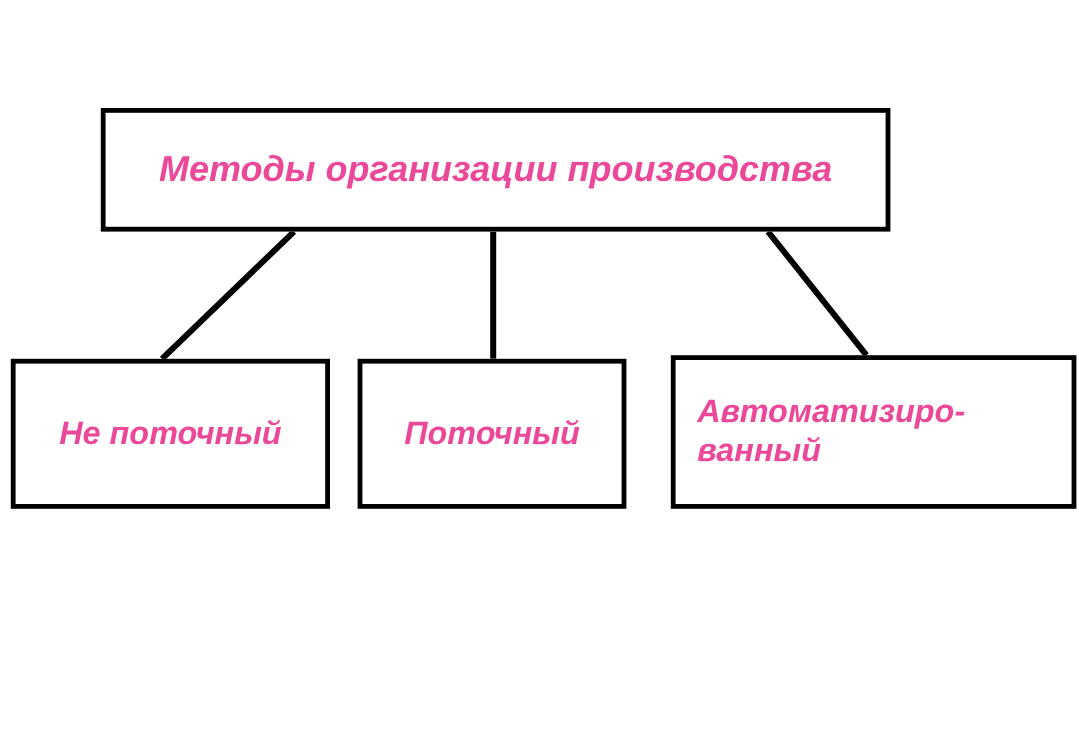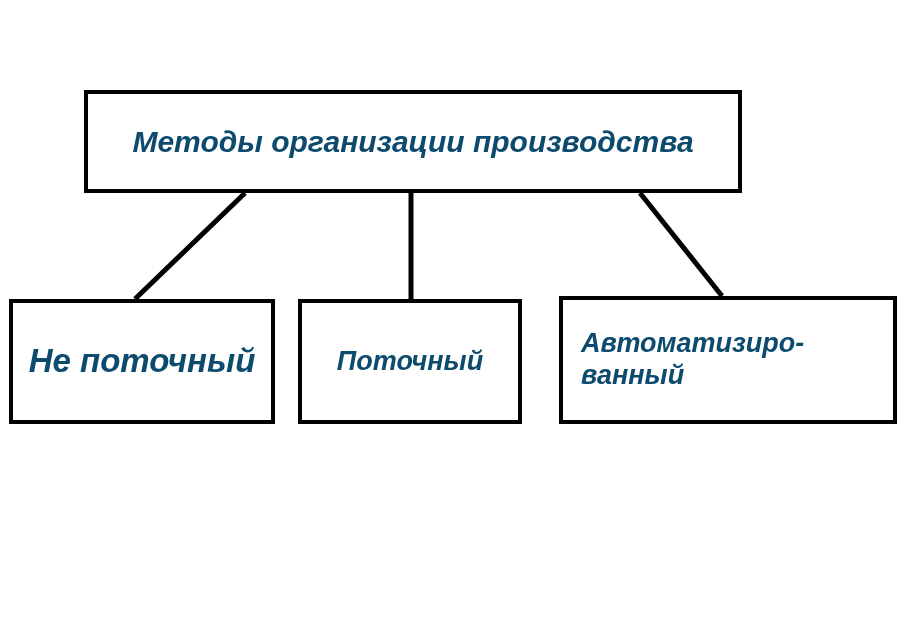--- a/index.html
+++ b/index.html
@@ -33,21 +33,21 @@
     background: #ffffff;
     border: 4px solid #000000;
     display: flex;
     align-items: center;
     justify-content: flex-start;
     z-index: 2;
   }
   .node-label {
     font-style: italic;
     font-weight: bold;
-    color: #0c4a6e;
+    color: #ec4899;
     line-height: 1.18;
     white-space: pre-line;
   }
   #node-root {
     left: 84px;
     top: 90px;
     width: 658px;
     height: 103px;
     justify-content: center;
   }
@@ -56,21 +56,21 @@
     text-align: center;
   }
   #node-non-flow {
     left: 9px;
     top: 299px;
     width: 266px;
     height: 125px;
     justify-content: center;
   }
   #node-non-flow .node-label {
-    font-size: 33px;
+    font-size: 27px;
     text-align: center;
   }
   #node-flow {
     left: 298px;
     top: 299px;
     width: 224px;
     height: 125px;
     justify-content: center;
   }
   #node-flow .node-label {

